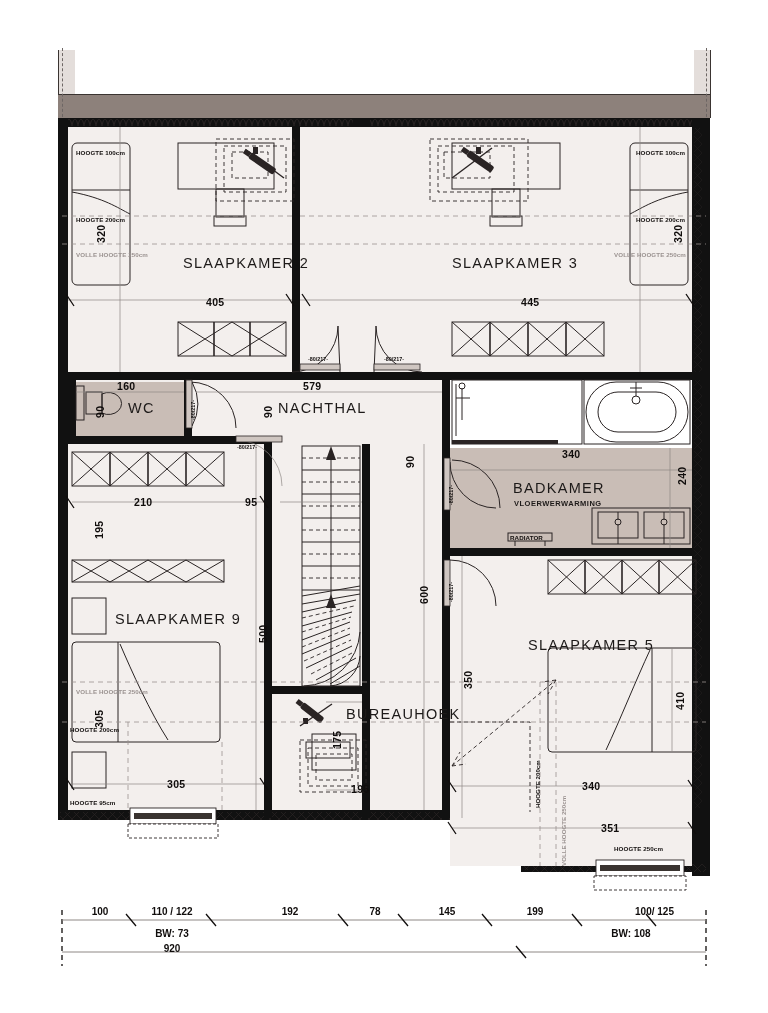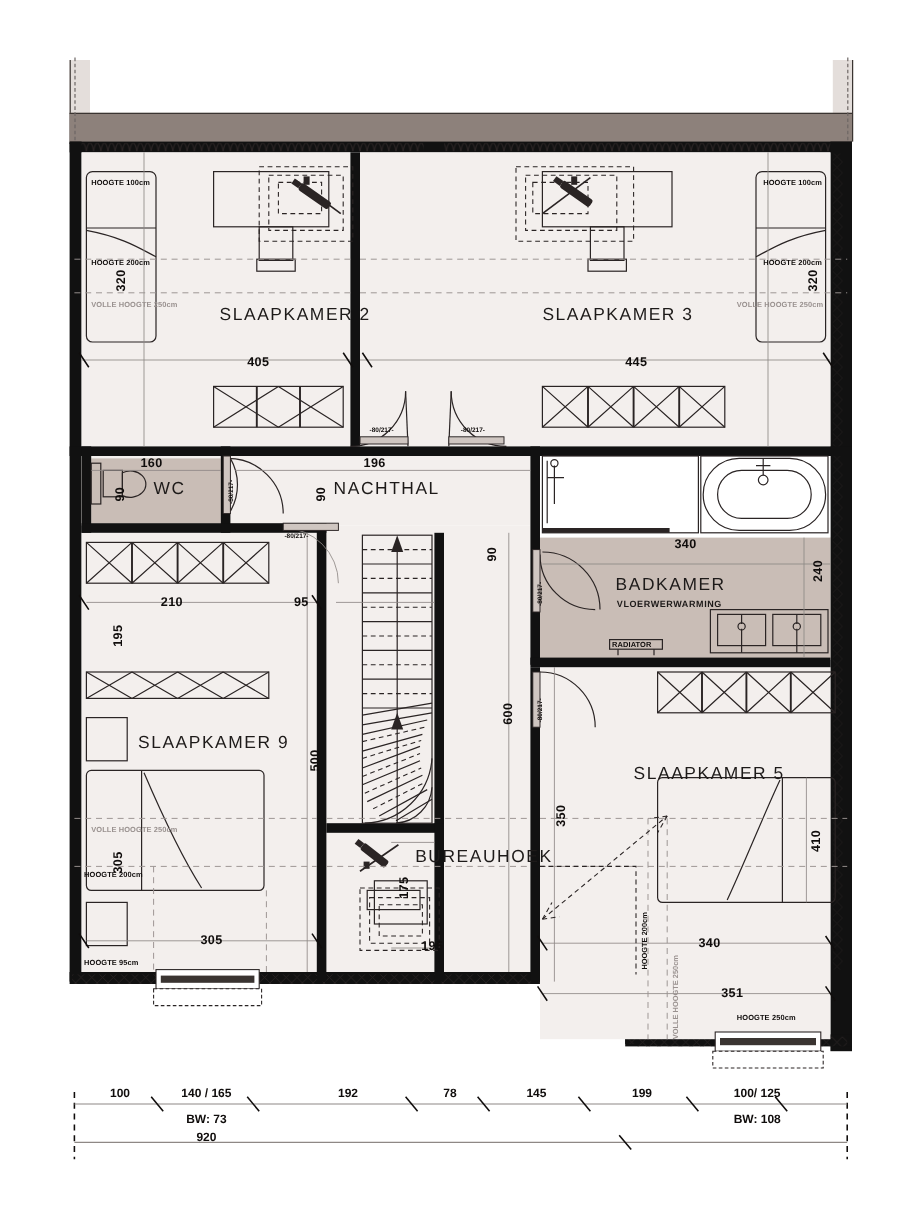--- a/index.html
+++ b/index.html
@@ -346,21 +346,21 @@
   <div class="roomname" style="left:346px;top:706px;">BUREAUHOEK</div>
   <div class="roomname" style="left:528px;top:637px;">SLAAPKAMER 5</div>
 
   <div class="dim" style="left:206px;top:296px;">405</div>
   <div class="dim" style="left:521px;top:296px;">445</div>
   <div class="dimv" style="left:95px;top:243px;">320</div>
   <div class="dimv" style="left:672px;top:243px;">320</div>
 
   <div class="dim" style="left:117px;top:380px;">160</div>
   <div class="dimv" style="left:94px;top:418px;">90</div>
-  <div class="dim" style="left:303px;top:380px;">196</div>
+  <div class="dim" style="left:303px;top:380px;">579</div>
   <div class="dimv" style="left:262px;top:418px;">90</div>
   <div class="dimv" style="left:404px;top:468px;">90</div>
   <div class="dimv" style="left:418px;top:604px;">600</div>
 
   <div class="dim" style="left:134px;top:496px;">210</div>
   <div class="dimv" style="left:93px;top:539px;">195</div>
   <div class="dim" style="left:245px;top:496px;">95</div>
   <div class="dimv" style="left:257px;top:643px;">500</div>
   <div class="dimv" style="left:93px;top:728px;">305</div>
   <div class="dim" style="left:167px;top:778px;">305</div>
@@ -394,23 +394,23 @@
   <div class="tiny" style="left:510px;top:534px;">RADIATOR</div>
 
   <div class="doorlbl" style="left:308px;top:356px;">-80/217-</div>
   <div class="doorlbl" style="left:384px;top:356px;">-80/217-</div>
   <div class="doorlblv" style="left:190px;top:420px;">-80/217-</div>
   <div class="doorlbl" style="left:237px;top:444px;">-80/217-</div>
   <div class="doorlblv" style="left:448px;top:505px;">-80/217-</div>
   <div class="doorlblv" style="left:448px;top:602px;">-80/217-</div>
 
   <div class="chain" style="left:72px;top:906px;width:56px;">100</div>
-  <div class="chain" style="left:136px;top:906px;width:72px;">140 / 165</div>
+  <div class="chain" style="left:136px;top:906px;width:72px;">110 / 122</div>
   <div class="chain" style="left:136px;top:928px;width:72px;">BW: 73</div>
   <div class="chain" style="left:248px;top:906px;width:84px;">192</div>
   <div class="chain" style="left:352px;top:906px;width:46px;">78</div>
   <div class="chain" style="left:414px;top:906px;width:66px;">145</div>
   <div class="chain" style="left:502px;top:906px;width:66px;">199</div>
-  <div class="chain" style="left:588px;top:906px;width:86px;">100/ 125</div>
+  <div class="chain" style="left:588px;top:906px;width:86px;text-align:right;">100/ 125</div>
   <div class="chain" style="left:588px;top:928px;width:86px;">BW: 108</div>
   <div class="chain" style="left:136px;top:943px;width:72px;">920</div>
 
 </div>
 
 </body></html>

